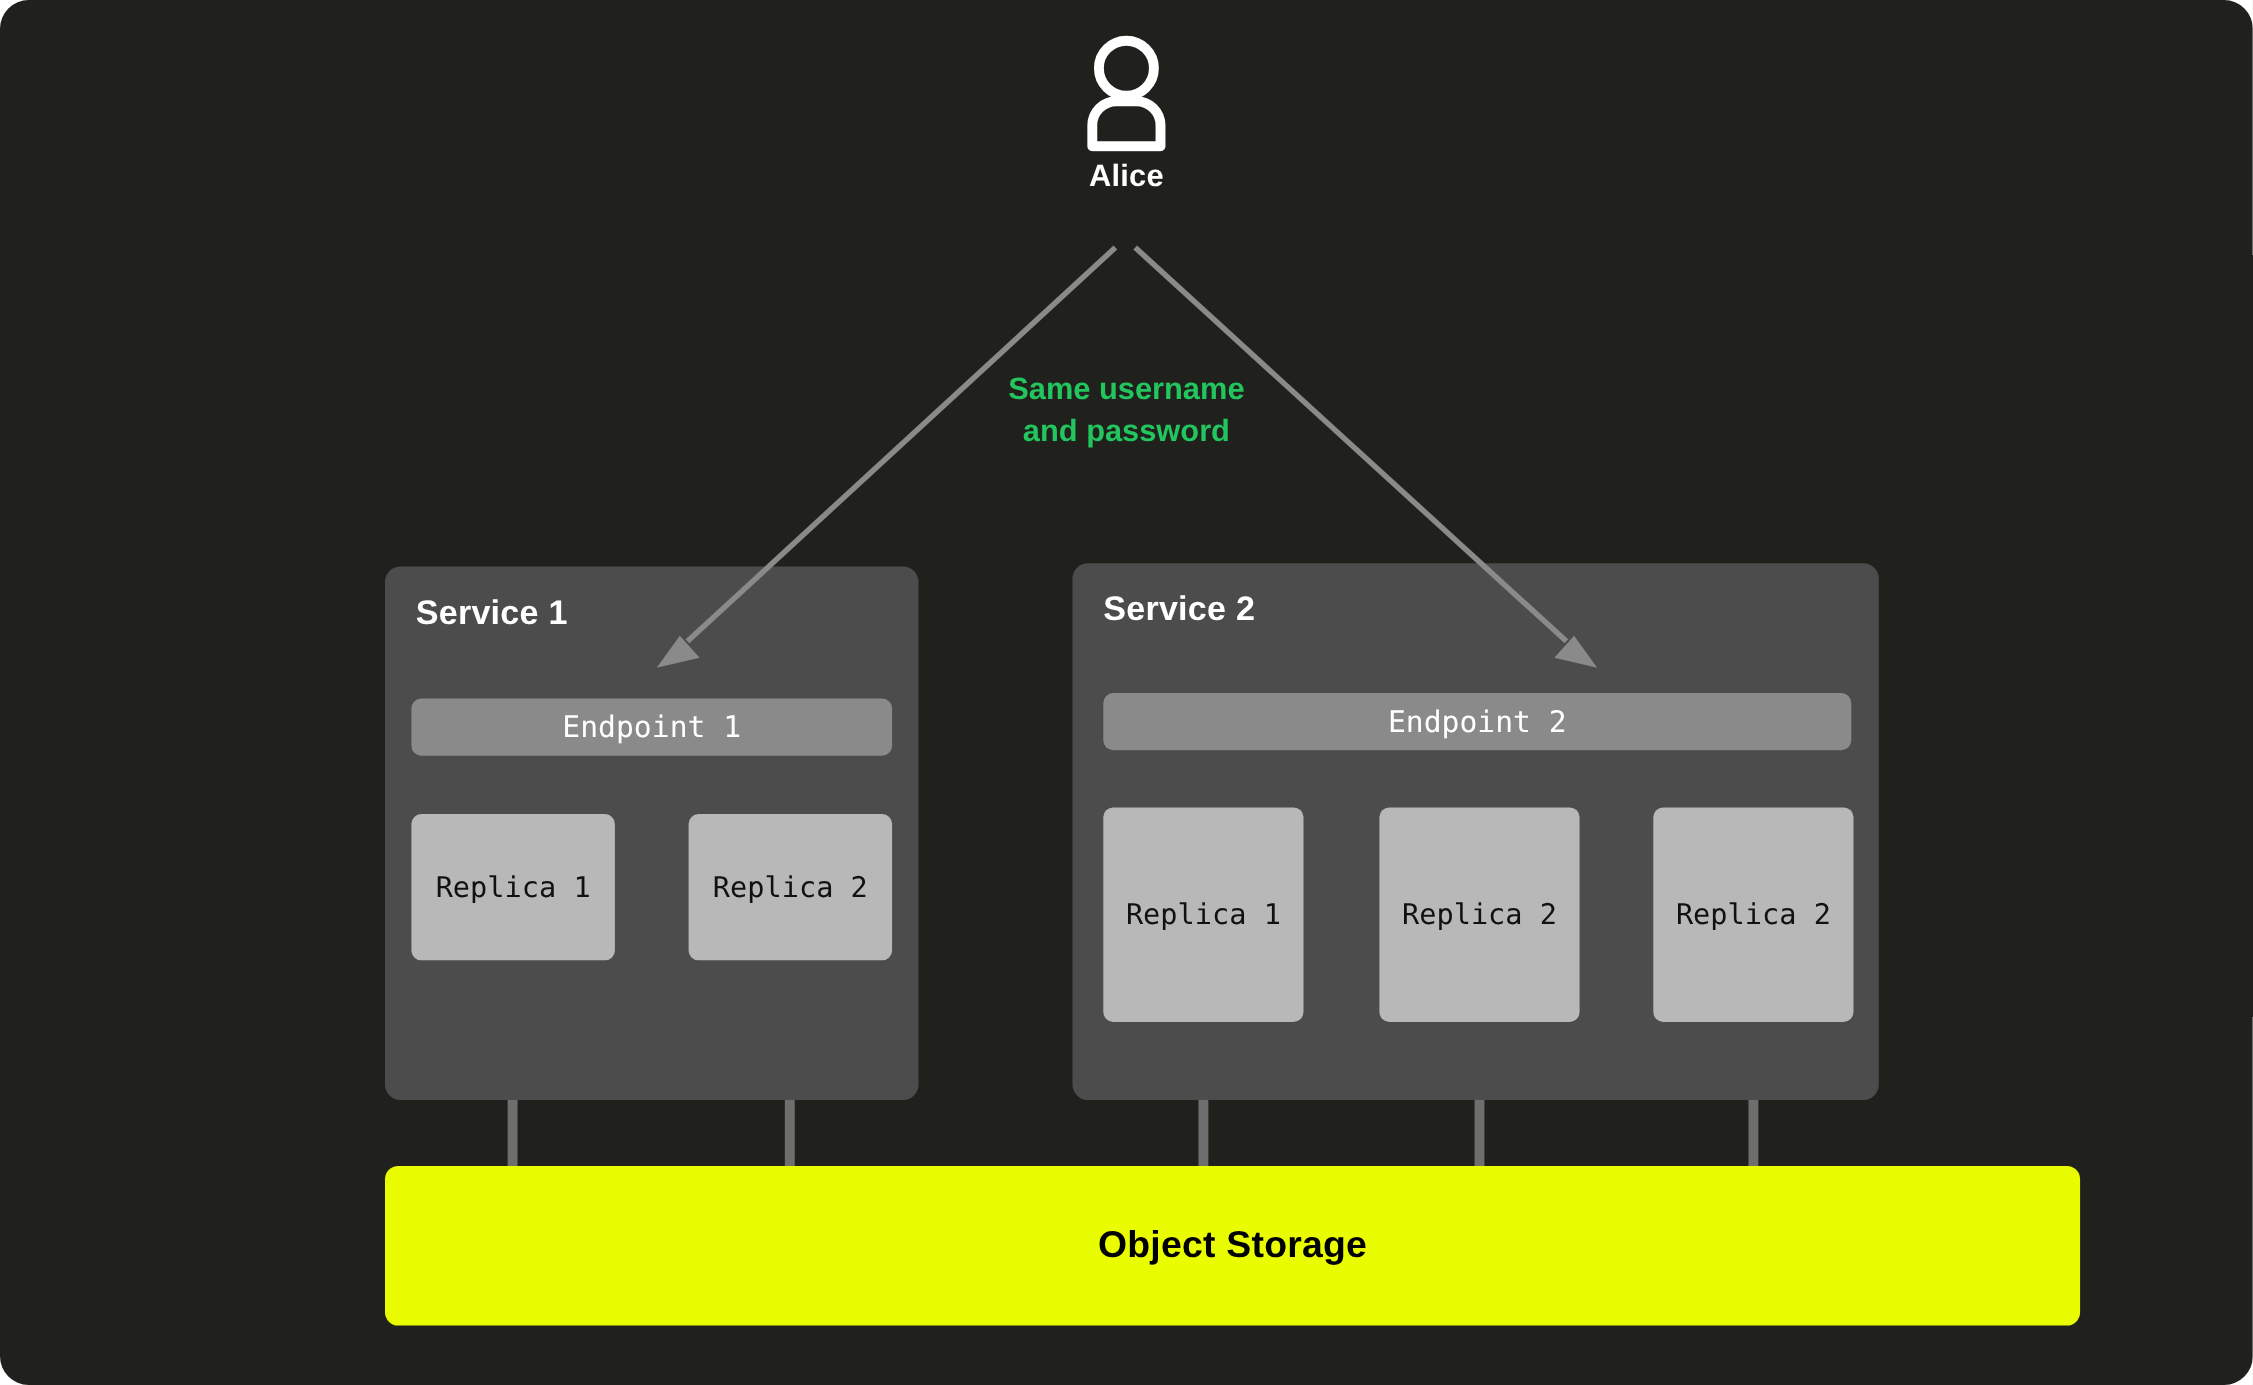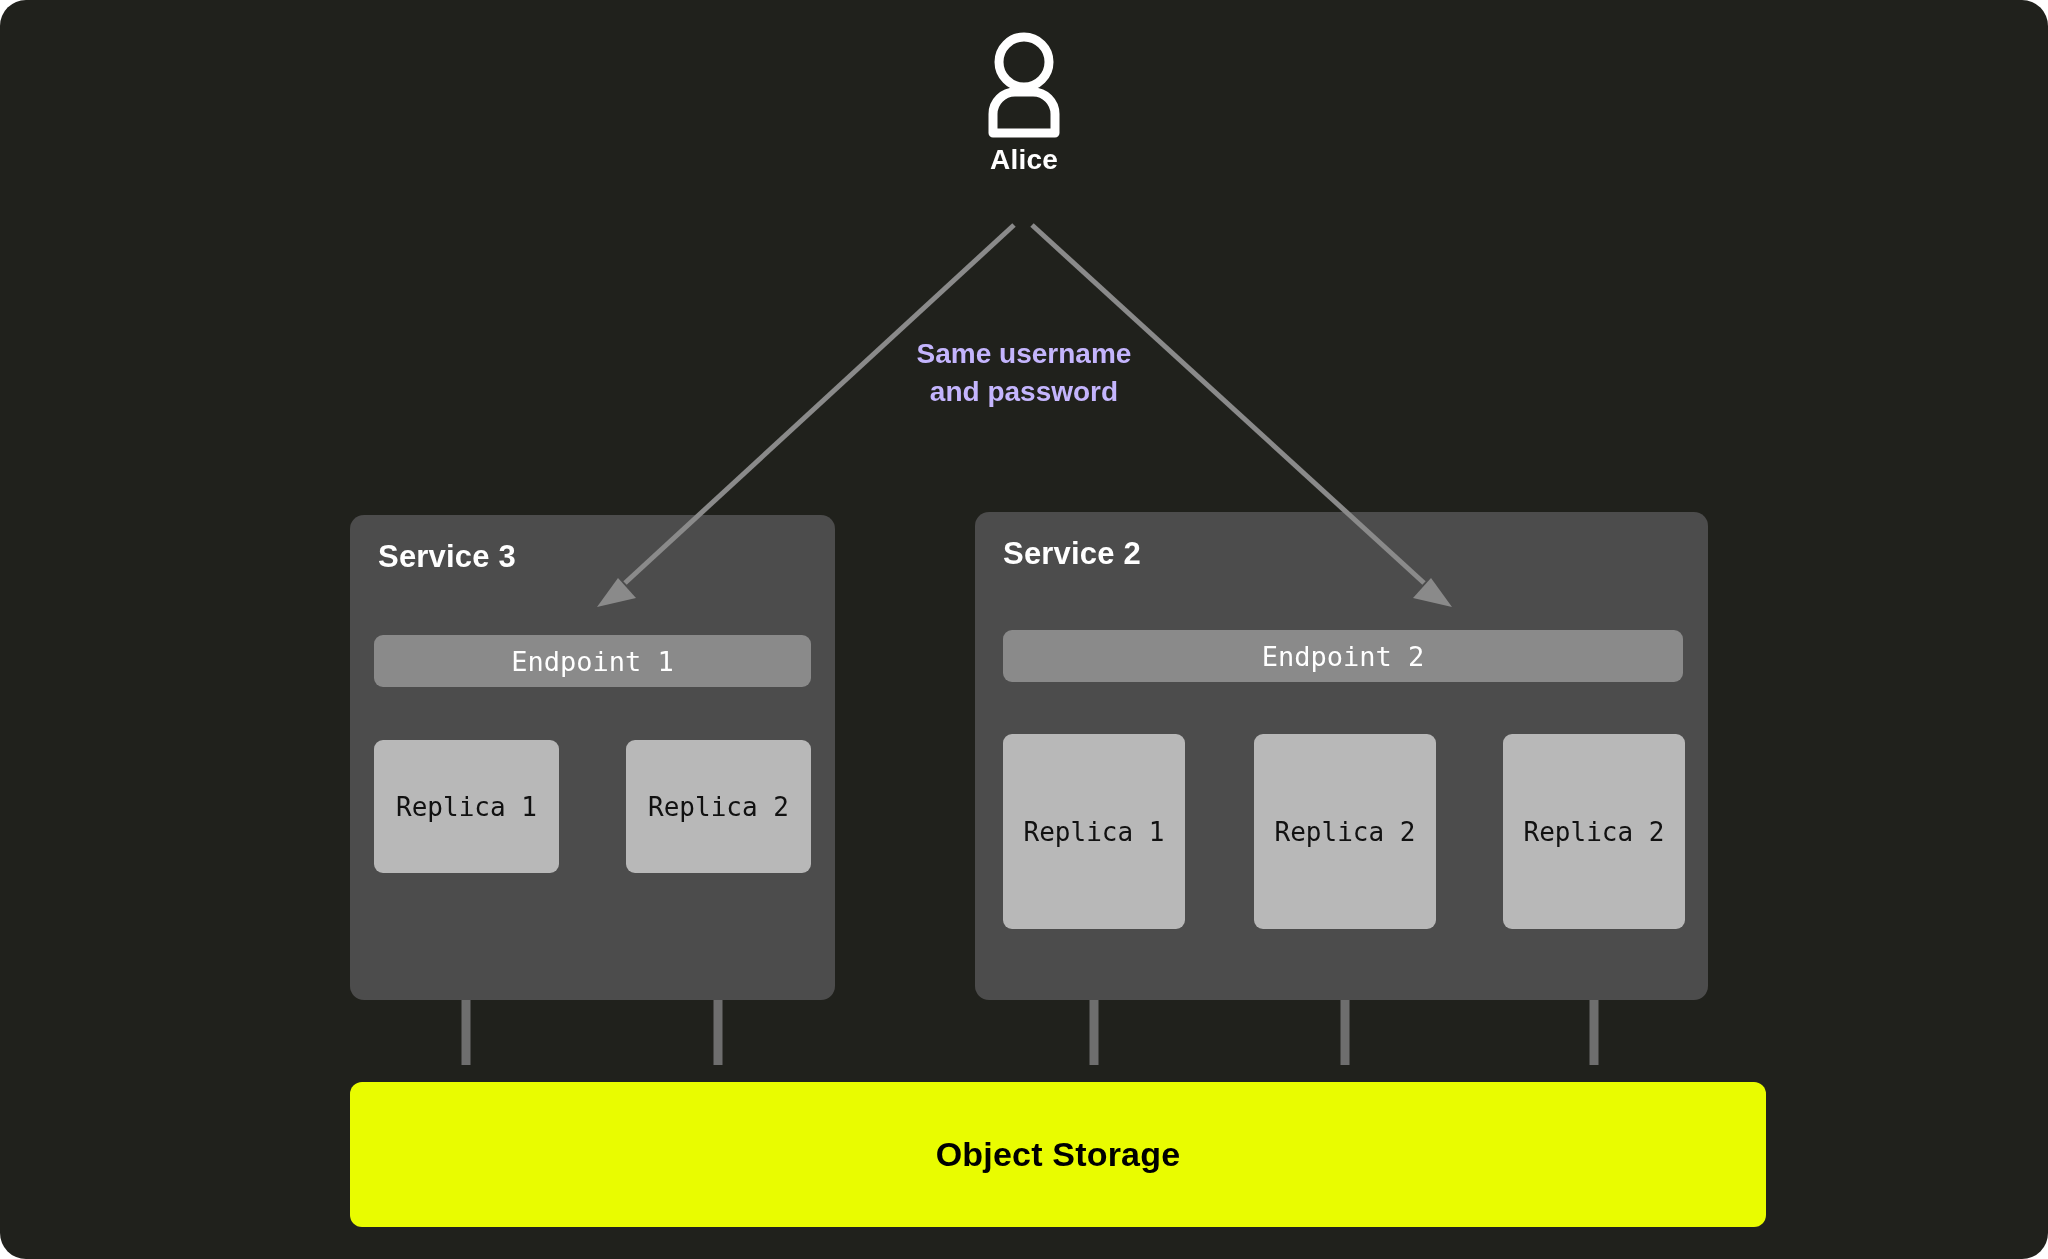--- a/index.html
+++ b/index.html
@@ -56,21 +56,21 @@
     letter-spacing: 0.2px;
   }
 
   
   #edge-note {
     position: absolute;
     left: 724px;
     top: 335px;
     width: 600px;
     text-align: center;
-    color: #c4b5fd;
+    color: #22c55e;
     font-size: 28px;
     font-weight: bold;
     line-height: 1.35;
     z-index: 3;
   }
 
   
   .service-panel {
     position: absolute;
     background: #4C4C4C;
@@ -128,29 +128,28 @@
   
   #s2-replica-1 { left: 28px;  top: 222px; width: 182px; height: 195px; }
   #s2-replica-2 { left: 279px; top: 222px; width: 182px; height: 195px; }
   #s2-replica-3 { left: 528px; top: 222px; width: 182px; height: 195px; }
 
   
   #object-storage {
     position: absolute;
     left: 350px;
     top: 1060px;
-    width: 1416px;
+    width: 1541px;
     height: 145px;
     background: #E9FC00;
     border-radius: 12px;
     display: flex;
     align-items: center;
     justify-content: center;
     z-index: 3;
-    margin-top: 22px;
   }
   #object-storage-label {
     color: #000000;
     font-size: 34px;
     font-weight: bold;
     letter-spacing: 0.2px;
   }
 </style>
 </head>
 <body>
@@ -183,21 +182,21 @@
     </svg>
     <div id="actor-label">Alice</div>
   </div>
 
   <div id="edge-note">
     <div>Same username</div>
     <div>and password</div>
   </div>
 
   <div class="service-panel" id="service-1">
-    <div class="service-title">Service 3</div>
+    <div class="service-title">Service 1</div>
 
     <div class="endpoint-bar" id="endpoint-1">Endpoint 1</div>
 
     <div class="replica-box" id="s1-replica-1">Replica 1</div>
     <div class="replica-box" id="s1-replica-2">Replica 2</div>
   </div>
 
   <div class="service-panel" id="service-2">
     <div class="service-title">Service 2</div>
 

